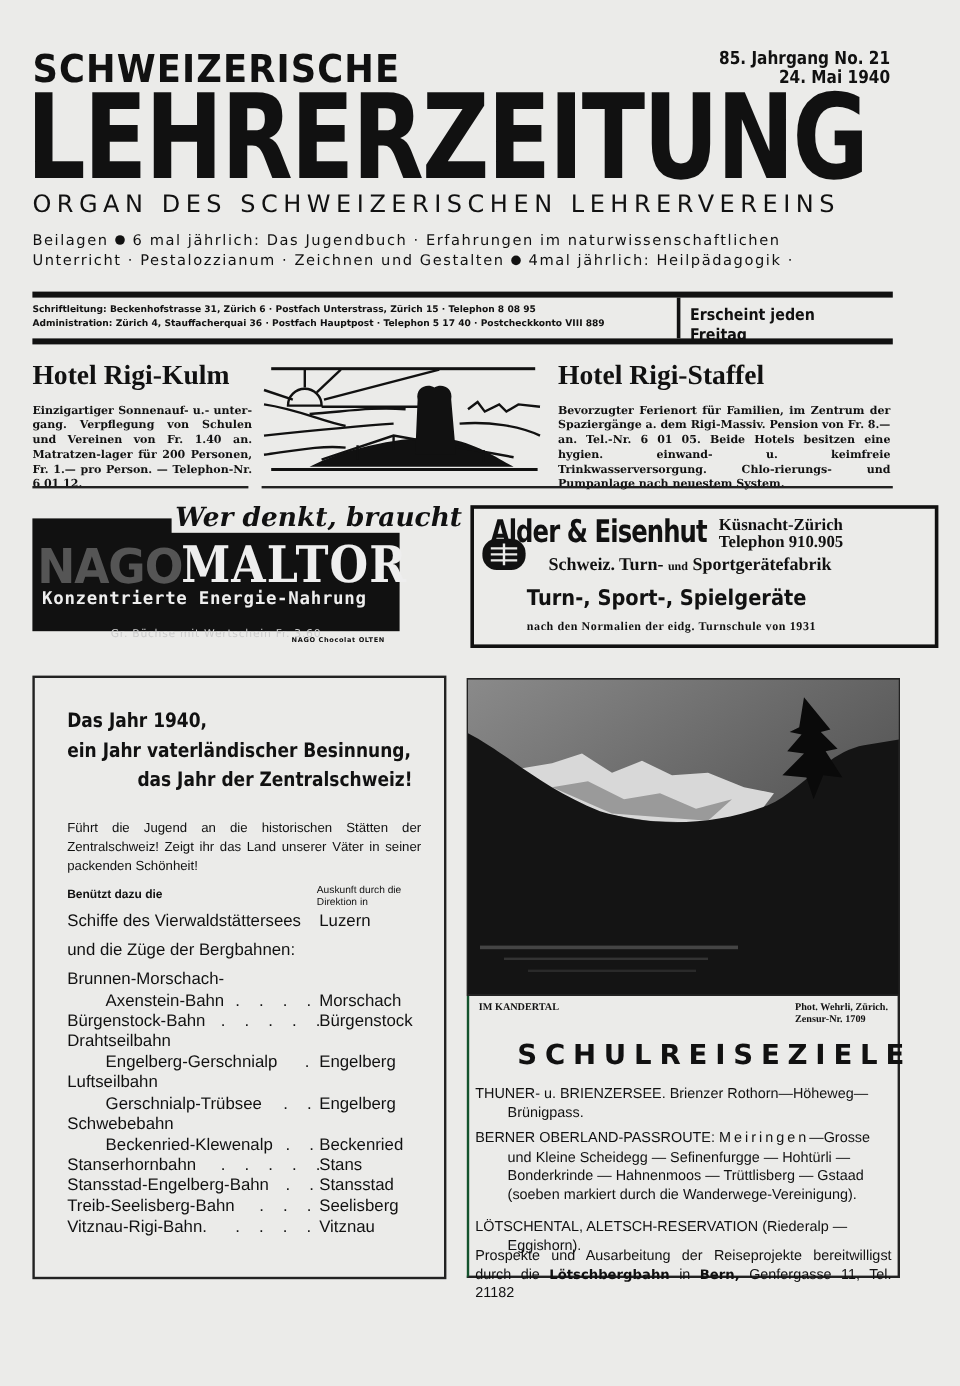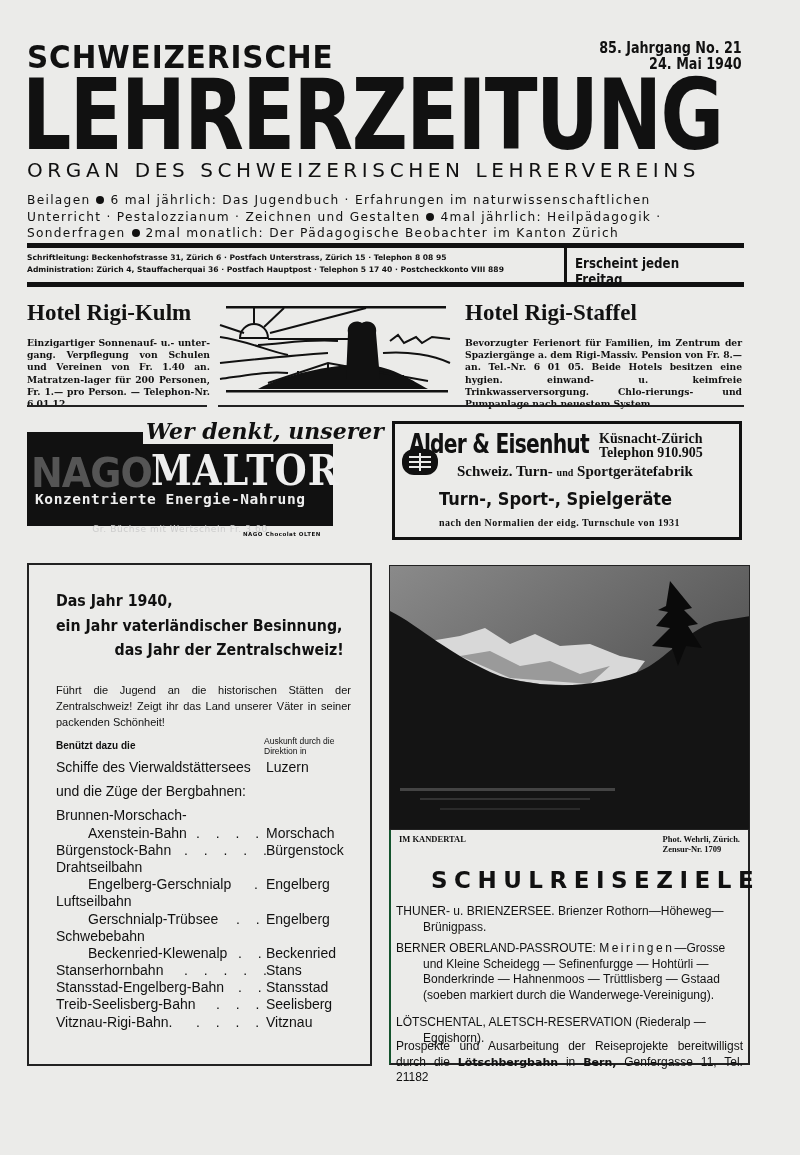--- a/index.html
+++ b/index.html
@@ -29,21 +29,21 @@
   .hr { height: 2px; background: #222; }
 
   
   .nago { left: 27px; top: 432px; width: 306px; height: 94px; background: #111; }
   .nago-brand { position: absolute; left: 4px; top: 18px; font-family: "DejaVu Sans", sans-serif; font-weight: bold; font-size: 40px; color: #555; letter-spacing: -1px; transform: scaleX(0.95); transform-origin: left; }
   .nago-maltor { position: absolute; left: 124px; top: 14px; font-family: "DejaVu Serif", serif; font-weight: bold; font-size: 42px; color: #eee; letter-spacing: 1px; transform: scaleX(0.88); transform-origin: left; }
   .nago-sub { position: absolute; left: 8px; top: 59px; font-family: "DejaVu Sans Mono", monospace; font-weight: bold; font-size: 14.5px; color: #eee; letter-spacing: 0.6px; }
   .nago-price { position: absolute; left: 0; width: 306px; top: 80px; text-align: center; font-family: "DejaVu Sans", sans-serif; font-size: 9px; color: #ccc; letter-spacing: 0.6px; margin-top: 12px; }
   .nago-foot { left: 243px; top: 531px; font-family: "DejaVu Sans", sans-serif; font-weight: bold; font-size: 5.5px; letter-spacing: 0.5px; }
 
-  .alder { left: 392px; top: 421px; width: 350px; height: 119px; border: 3px solid #111; }
+  .alder { left: 392px; top: 421px; width: 390px; height: 119px; border: 3px solid #111; }
   .alder-brand { position: absolute; left: 14px; top: 5px; font-family: "DejaVu Sans", sans-serif; font-weight: bold; font-size: 26px; letter-spacing: -1px; transform: scaleX(0.78); transform-origin: left; }
   .alder-loc { position: absolute; left: 204px; top: 8px; font-family: "Liberation Serif", serif; font-weight: bold; font-size: 14px; line-height: 13.5px; }
   .alder-line2 { position: absolute; left: 62px; top: 39px; font-family: "Liberation Serif", serif; font-weight: bold; font-size: 15px; }
   .alder-line2 .small { font-size: 10px; }
   .alder-line3 { position: absolute; left: 44px; top: 64px; font-family: "DejaVu Sans", sans-serif; font-weight: bold; font-size: 18px; transform: scaleX(0.9); transform-origin: left; }
   .alder-line4 { position: absolute; left: 44px; top: 93px; font-family: "Liberation Serif", serif; font-weight: bold; font-size: 10px; letter-spacing: 0.5px; }
 
   
   .zbox { left: 27px; top: 563px; width: 345px; height: 503px; border: 2px solid #222; }
   .z-head { position: absolute; left: 27px; top: 24px; font-family: "DejaVu Sans", sans-serif; font-weight: bold; font-size: 16.5px; line-height: 24.5px; transform: scaleX(0.86); transform-origin: left; width: 380px; }
@@ -77,21 +77,20 @@
 <div class="abs issue">
   <div>85. Jahrgang No. 21</div>
   <div>24. Mai 1940</div>
 </div>
 <div class="abs mast-big">LEHRERZEITUNG</div>
 <div class="abs organ">ORGAN DES SCHWEIZERISCHEN LEHRERVEREINS</div>
 
 <div class="abs beilagen">
   <div><span>Beilagen</span><span class="dot"></span><span>6 mal jährlich: Das Jugendbuch · Erfahrungen im naturwissenschaftlichen</span></div>
   <div><span>Unterricht · Pestalozzianum · Zeichnen und Gestalten</span><span class="dot"></span><span>4mal jährlich: Heilpädagogik ·</span></div>
-  <div><span>Sonderfragen</span><span class="dot"></span><span>2mal monatlich: Der Pädagogische Beobachter im Kanton Zürich</span></div>
 </div>
 
 <div class="abs rule-thick" style="top:243px"></div>
 <div class="abs adr-box">
   <div class="adr-left">
     <div>Schriftleitung: Beckenhofstrasse 31, Zürich 6 · Postfach Unterstrass, Zürich 15 · Telephon 8 08 95</div>
     <div>Administration: Zürich 4, Stauffacherquai 36 · Postfach Hauptpost · Telephon 5 17 40 · Postcheckkonto VIII 889</div>
   </div>
   <div class="adr-sep"></div>
   <div class="adr-right">Erscheint jeden Freitag</div>
@@ -129,21 +128,21 @@
 
 <div class="abs hr" style="left:27px; top:405px; width:180px"></div>
 <div class="abs hr" style="left:218px; top:405px; width:526px"></div>
 
 <div class="abs nago">
   <div class="nago-brand">NAGO</div>
   <div class="nago-maltor">MALTOR</div>
   <div class="nago-sub">Konzentrierte Energie-Nahrung</div>
   <div class="nago-price">Gr. Büchse mit Wertschein Fr. 3.60</div>
 </div>
-<div class="abs" style="left:143px; top:418px; font-family:'DejaVu Serif',serif; font-style:italic; font-weight:bold; font-size:22px; line-height:26px; background:#ebebe9; padding:0 3px;">Wer denkt, unserer</div>
+<div class="abs" style="left:143px; top:418px; font-family:'DejaVu Serif',serif; font-style:italic; font-weight:bold; font-size:22px; line-height:26px; background:#ebebe9; padding:0 3px;">Wer denkt, braucht</div>
 <div class="abs nago-foot">NAGO Chocolat OLTEN</div>
 
 <div class="abs alder">
   <svg style="position:absolute; left:6px; top:24px" width="38" height="28" viewBox="0 0 38 28">
     <rect x="1" y="1" width="36" height="26" rx="12" fill="#111"></rect>
     <line x1="8" y1="9" x2="30" y2="9" stroke="#ebebe9" stroke-width="2"></line>
     <line x1="8" y1="14" x2="30" y2="14" stroke="#ebebe9" stroke-width="2"></line>
     <line x1="8" y1="19" x2="30" y2="19" stroke="#ebebe9" stroke-width="2"></line>
     <line x1="19" y1="5" x2="19" y2="23" stroke="#ebebe9" stroke-width="2"></line>
   </svg>

